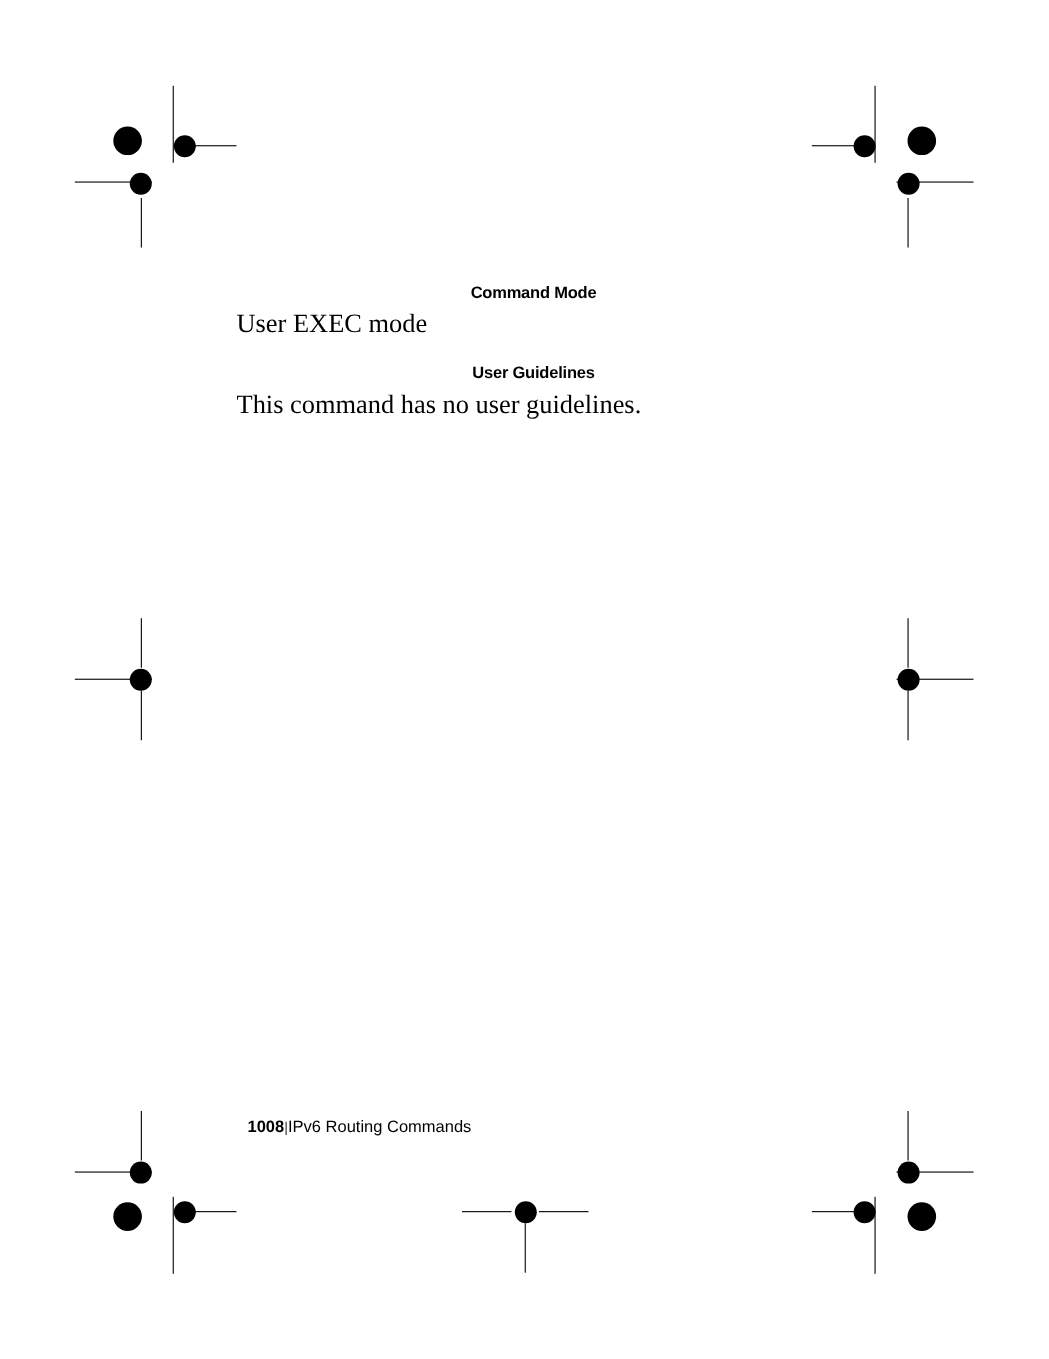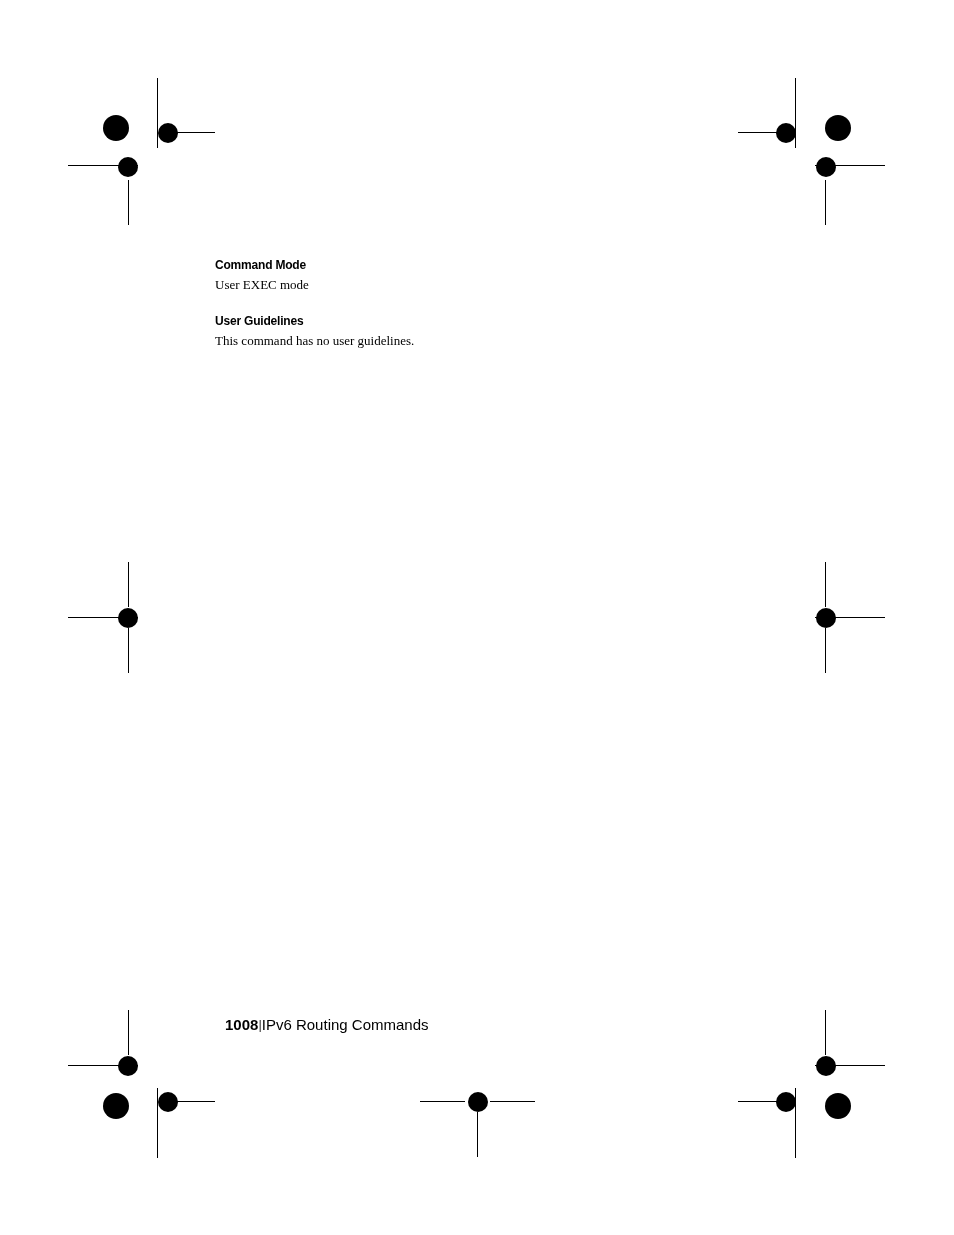--- a/index.html
+++ b/index.html
@@ -15,27 +15,28 @@
   }
   .content {
     position: absolute;
     left: 215px;
     top: 258px;
     width: 540px;
   }
   .heading {
     font-family: Arial, Helvetica, sans-serif;
     font-weight: bold;
-    font-size: 12px;
+    font-size: 15px;
     margin: 0;
     letter-spacing: -0.2px;
+    text-align: center;
   }
   .body {
     font-family: Georgia, "Times New Roman", serif;
-    font-size: 13px;
+    font-size: 24px;
     line-height: 1.35;
     margin: 4px 0 20px 0;
   }
   .footer {
     position: absolute;
     left: 225px;
     top: 1016px;
     font-family: Arial, Helvetica, sans-serif;
     font-size: 15px;
     color: #000;

